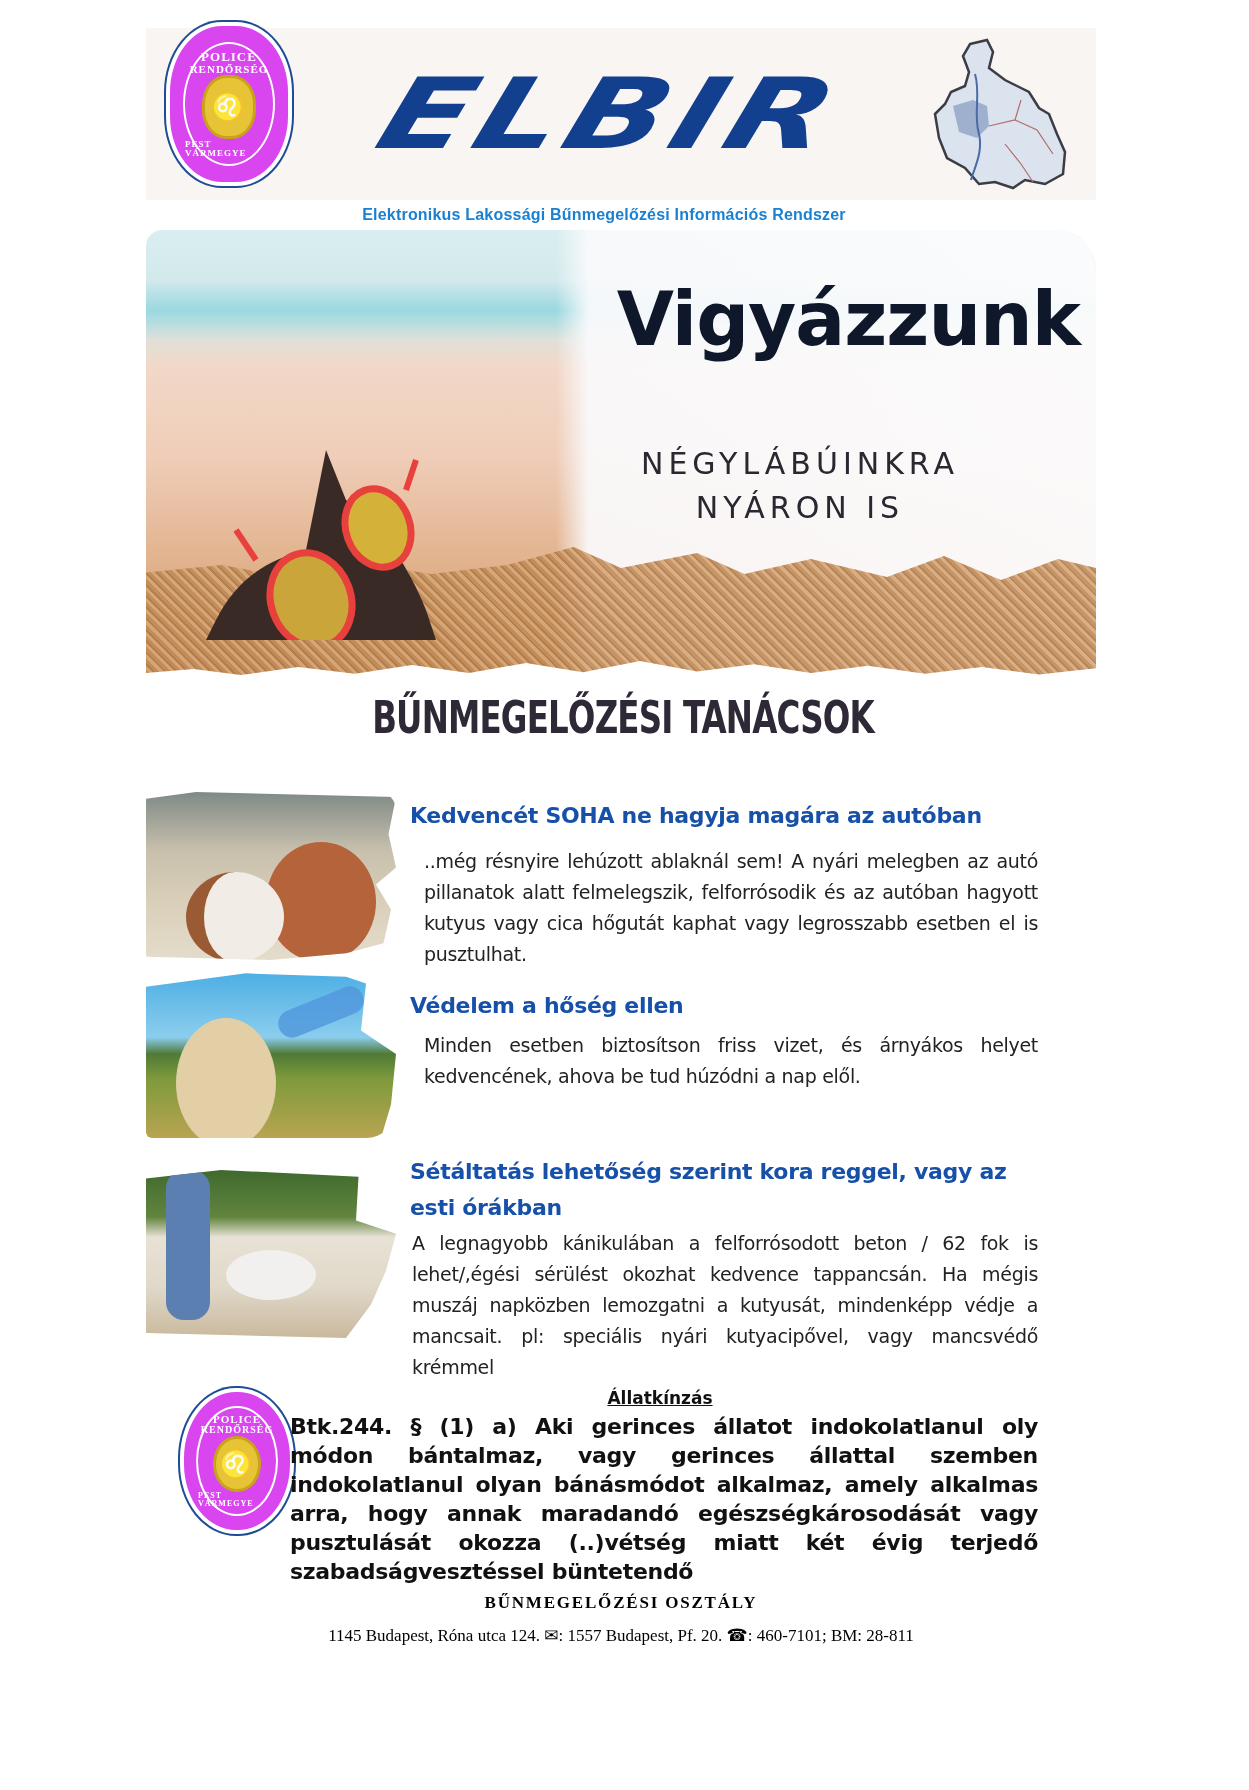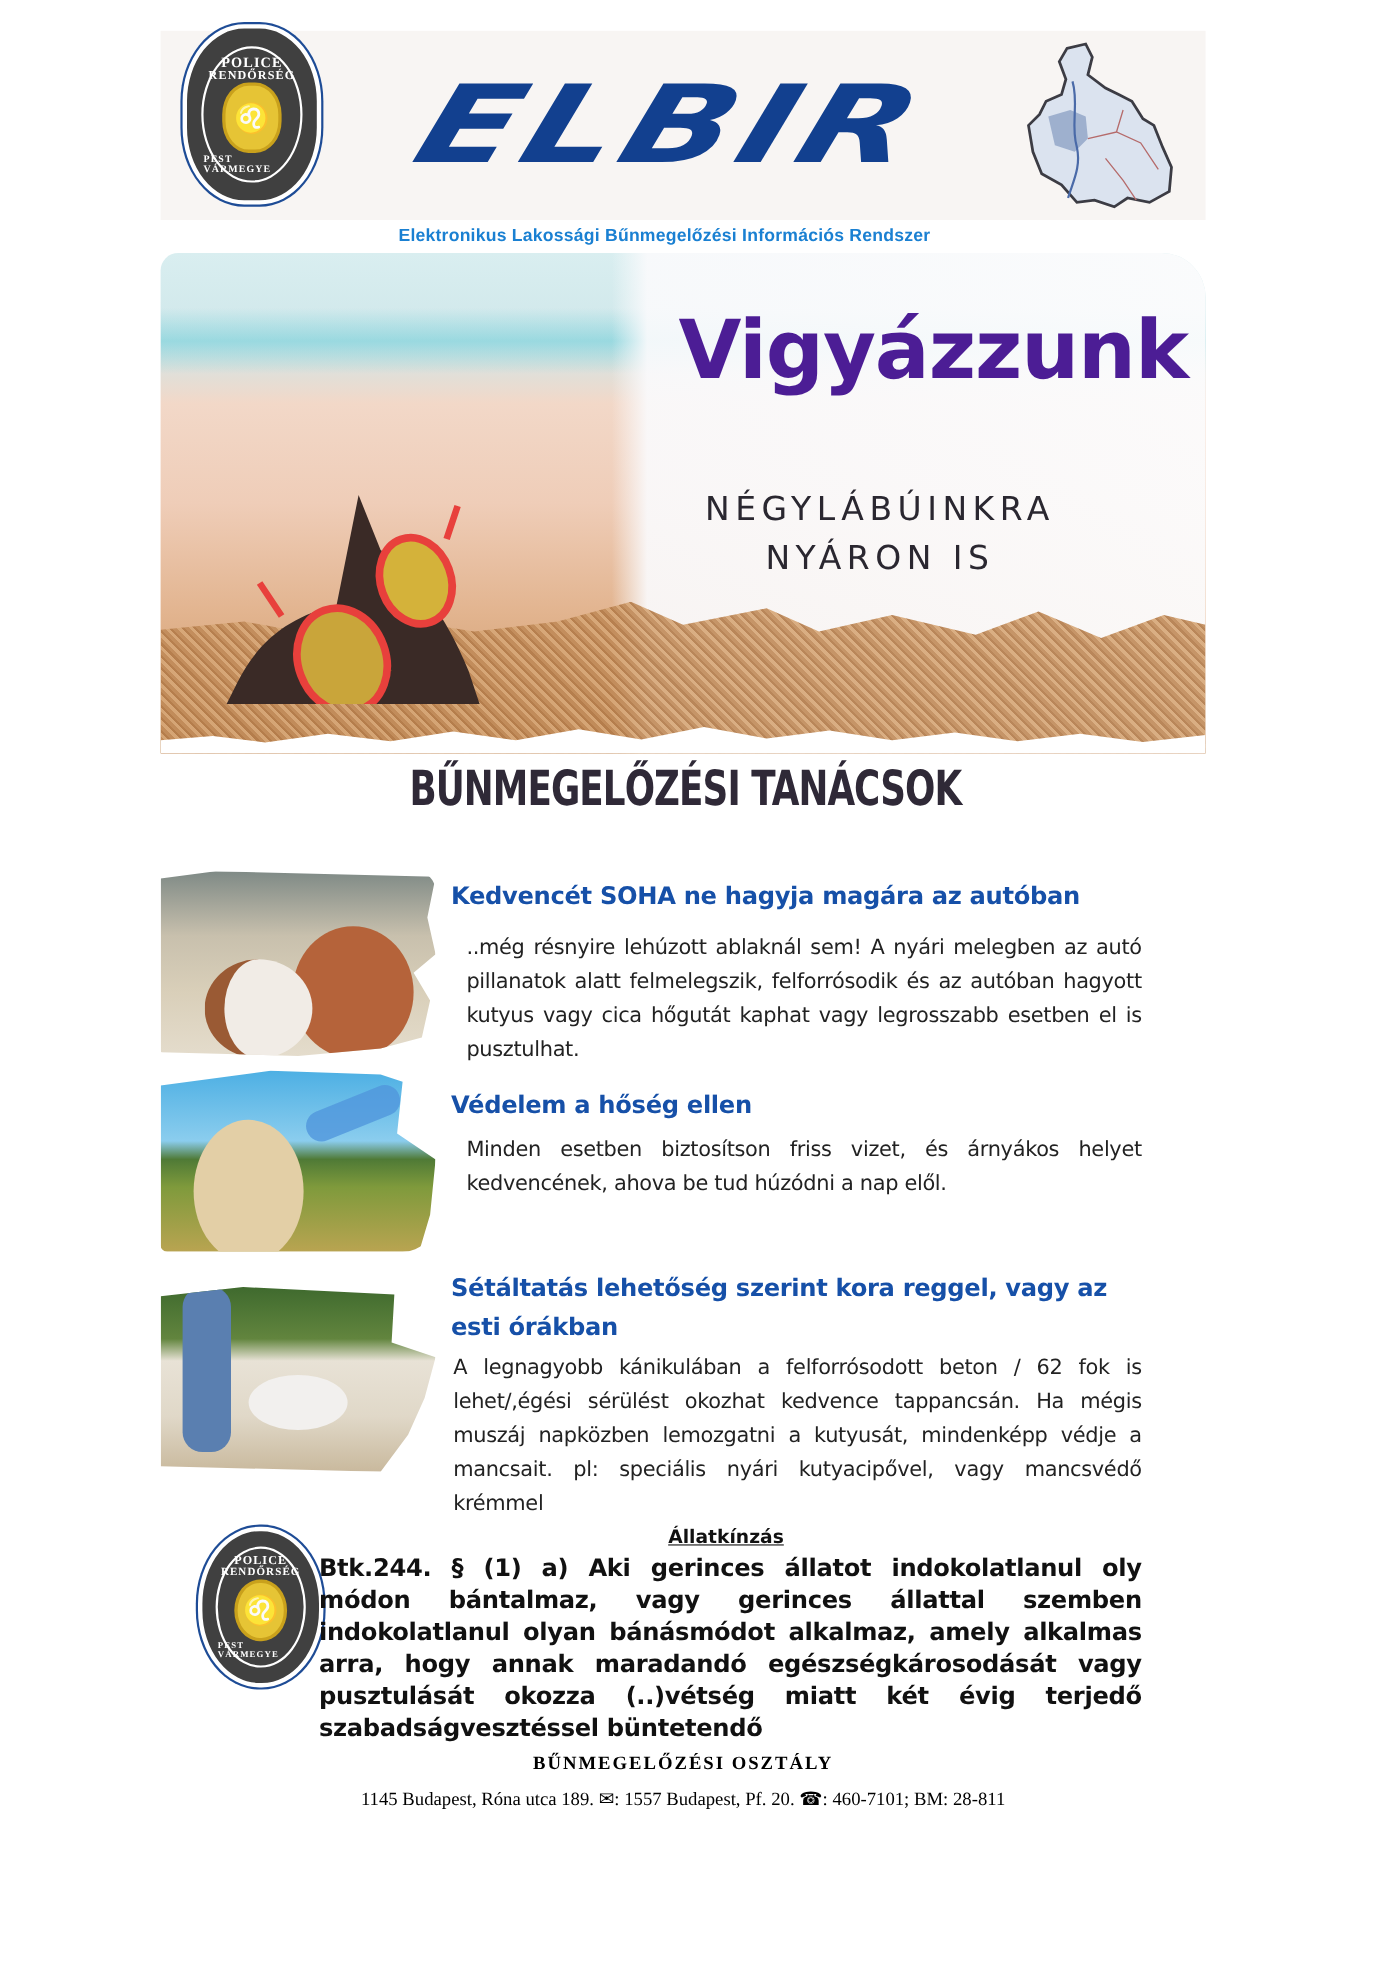--- a/index.html
+++ b/index.html
@@ -1,21 +1,21 @@
 <!DOCTYPE html>
 <html><head>
 <meta charset="utf-8">
 <style>
   html,body{margin:0;padding:0;background:#ffffff;}
   body{width:1249px;height:1790px;position:relative;overflow:hidden;font-family:"Liberation Sans",sans-serif;color:#222;}
   .abs{position:absolute;}
 
   
   .banner{left:146px;top:28px;width:950px;height:172px;background:#f8f5f3;}
-  .badge{width:118px;height:156px;border-radius:56px/70px;background:#404040;border:4px solid #ffffff;box-shadow:0 0 0 2px #1e4c96;display:flex;align-items:center;justify-content:center;flex-direction:column;}
+  .badge{width:118px;height:156px;border-radius:56px/70px;background:#d946ef;border:4px solid #ffffff;box-shadow:0 0 0 2px #1e4c96;display:flex;align-items:center;justify-content:center;flex-direction:column;}
   .badge .ring{width:92px;height:124px;border-radius:46px/62px;border:2px solid #fff;display:flex;flex-direction:column;align-items:center;justify-content:space-between;padding:6px 0;box-sizing:border-box;}
   .badge .t{font-family:"Liberation Serif",serif;color:#fff;font-weight:bold;font-size:13px;letter-spacing:1px;line-height:1;}
   .badge .crest{width:48px;height:58px;border-radius:24px/29px;background:#e6c435;border:3px solid #c9a11c;display:flex;align-items:center;justify-content:center;}
   .badge .crest span{color:#1e4c96;font-size:26px;font-weight:bold;line-height:1;}
   .badge1{left:166px;top:22px;}
   .badge2{left:180px;top:1388px;width:106px;height:138px;}
   .badge2 .ring{width:82px;height:110px;}
   .badge2 .crest{width:42px;height:50px;}
 
   .elbir-word{left:355px;top:64px;width:510px;height:100px;font-family:"DejaVu Sans",sans-serif;font-style:italic;font-weight:bold;font-size:98px;letter-spacing:4px;color:#12408f;line-height:100px;text-align:center;transform:scaleX(1.35) skewX(-14deg);transform-origin:center;}
@@ -24,21 +24,21 @@
 
   
   .hero{left:146px;top:230px;width:950px;height:455px;overflow:hidden;border-radius:16px 40px 0 0;
     background:linear-gradient(180deg,#d9eef0 0%,#cfe7ea 18%,#f2d8c8 30%,#efcdb8 50%,#e2b48f 72%,#c79463 100%);}
   .hero .wash{position:absolute;left:410px;top:0;width:540px;height:455px;background:linear-gradient(90deg,rgba(255,255,255,0.0) 0%,rgba(250,250,252,0.92) 6%,rgba(252,252,253,0.95) 100%);}
   .hero .sea{position:absolute;left:0;top:50px;width:950px;height:60px;background:linear-gradient(180deg,rgba(120,210,215,0.0),rgba(110,205,215,0.55),rgba(120,210,215,0.0));}
   .hero .sand{position:absolute;left:0;bottom:0;width:950px;height:150px;background:repeating-linear-gradient(45deg,#c08a58 0 3px,#d6a676 3px 6px,#b27a48 6px 8px);opacity:0.9;
     clip-path:polygon(0 25%,8% 20%,15% 28%,22% 18%,30% 26%,38% 20%,45% 8%,50% 22%,58% 12%,63% 26%,70% 16%,78% 28%,84% 14%,90% 30%,96% 16%,100% 22%,100% 100%,0 100%);}
   .hero .dog{position:absolute;left:50px;top:180px;width:290px;height:230px;}
   .hero .torn{position:absolute;left:0;bottom:0;width:950px;height:40px;background:#fff;clip-path:polygon(0 70%,5% 60%,10% 75%,16% 55%,22% 72%,28% 50%,34% 70%,40% 45%,46% 68%,52% 40%,58% 66%,64% 48%,70% 70%,76% 52%,82% 72%,88% 55%,94% 74%,100% 58%,100% 100%,0 100%);}
-  .hero-title{left:520px;top:282px;width:560px;font-family:"DejaVu Sans",sans-serif;font-weight:bold;font-size:74px;color:#4c1d95;letter-spacing:-1px;line-height:1;text-align:right;}
+  .hero-title{left:520px;top:282px;width:560px;font-family:"DejaVu Sans",sans-serif;font-weight:bold;font-size:74px;color:#0f172a;letter-spacing:-1px;line-height:1;text-align:right;}
   .hero-sub{left:600px;top:442px;width:400px;font-family:"DejaVu Sans",sans-serif;font-size:30px;color:#2a2730;letter-spacing:5px;text-align:center;line-height:44px;}
 
   .section-title{left:148px;top:692px;width:950px;text-align:center;font-family:"DejaVu Sans Condensed","DejaVu Sans",sans-serif;font-weight:bold;font-size:44px;color:#2f2937;letter-spacing:-1px;transform:scaleX(0.82);transform-origin:center;}
 
   
   .tip-img{position:absolute;overflow:hidden;border-radius:8px 18px 30px 6px;}
   .img-car{left:146px;top:792px;width:250px;height:168px;background:linear-gradient(180deg,#7f8a86 0%,#c8c0ad 35%,#d9cfb9 65%,#e4dccc 100%);clip-path:polygon(0 4%,20% 0,100% 3%,97% 25%,100% 45%,92% 55%,98% 70%,95% 90%,80% 96%,50% 100%,0 98%);}
   .img-water{left:146px;top:970px;width:250px;height:168px;background:linear-gradient(180deg,#4aaee3 0%,#8bcdee 40%,#4f7a36 50%,#7f9a3c 65%,#b9a451 100%);clip-path:polygon(0 10%,40% 2%,80% 4%,88% 8%,86% 36%,100% 50%,98% 80%,94% 100%,0 100%);}
   .img-walk{left:146px;top:1170px;width:250px;height:168px;background:linear-gradient(180deg,#3f6a2e 0%,#62853e 28%,#e8e2d6 40%,#e0d8c8 70%,#c9b99d 100%);clip-path:polygon(0 5%,30% 0,85% 4%,84% 30%,100% 38%,96% 60%,90% 80%,80% 100%,0 97%);}
   .dogshape{position:absolute;border-radius:50%;}
@@ -138,17 +138,17 @@
       </div>
     <span class="t" style="font-size:8px">PEST VÁRMEGYE</span>
   </div>
 </div>
 <div class="abs law-title">Állatkínzás</div>
 <div class="abs law-body">Btk.244. § (1) a) Aki gerinces állatot indokolatlanul oly módon bántalmaz, vagy gerinces állattal szemben indokolatlanul olyan bánásmódot alkalmaz, amely alkalmas arra, hogy annak maradandó egészségkárosodását  vagy pusztulását okozza (..)vétség miatt két évig terjedő szabadságvesztéssel büntetendő</div>
 
 <div class="abs footer">
   <div class="f-org">BŰNMEGELŐZÉSI OSZTÁLY</div>
   <div class="f-line f-line1">
-    <span>1145 Budapest, Róna utca 189.</span>
+    <span>1145 Budapest, Róna utca 124.</span>
     <span>✉</span><span>: 1557 Budapest, Pf. 20.</span>
     <span>☎</span><span>: 460-7101; BM: 28-811</span>
   </div>
 </div>
 
 </body></html>

